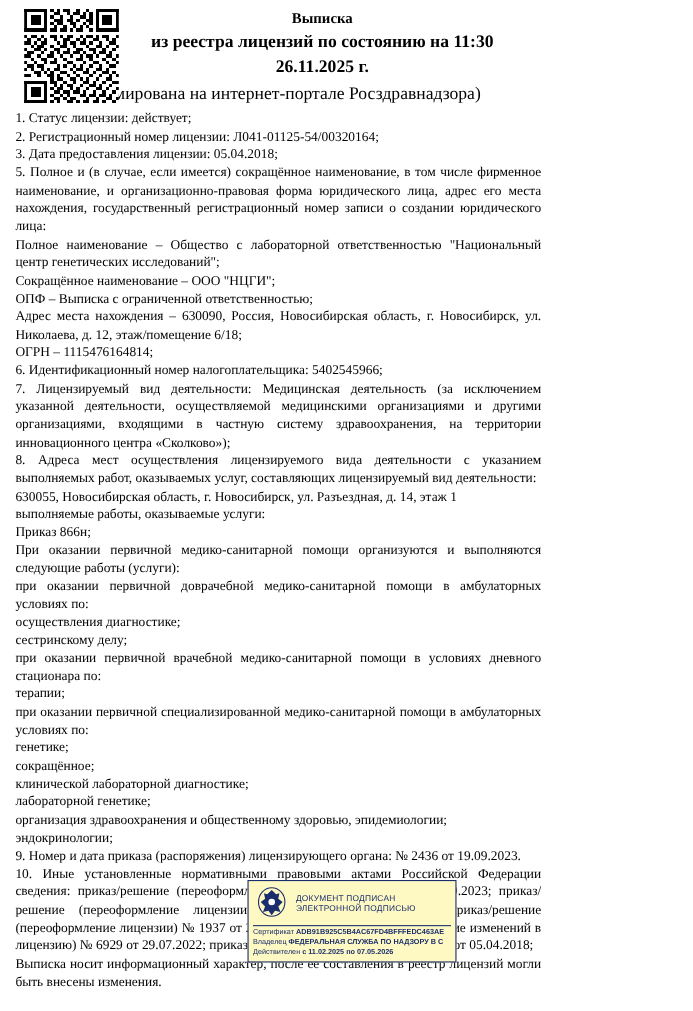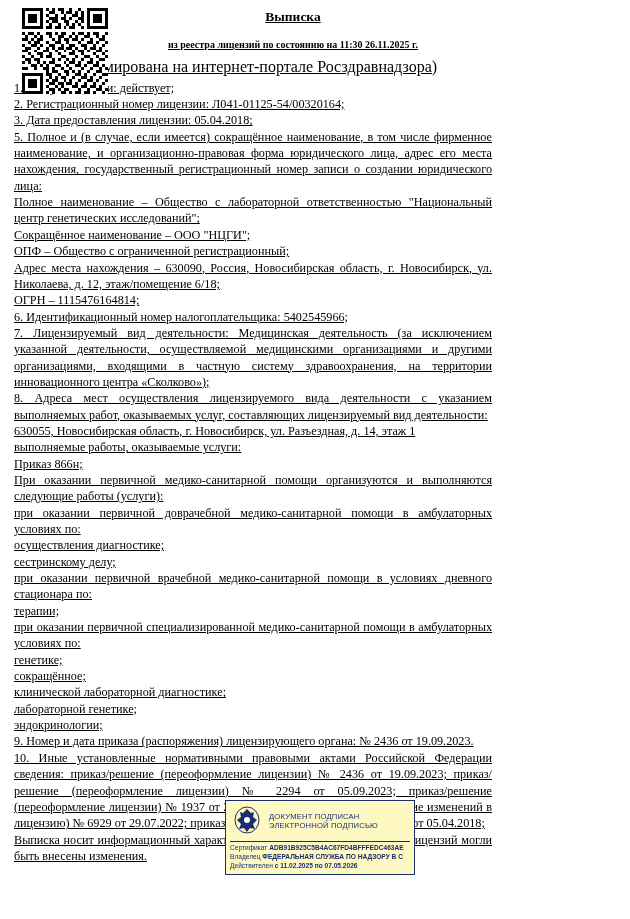--- a/index.html
+++ b/index.html
@@ -13,21 +13,20 @@
     font-family: "Liberation Serif", serif;
     color: #000000;
     overflow: hidden;
   }
   .page {
     position: relative;
     width: 506px;
     height: 919px;
     box-sizing: border-box;
     padding: 8px 14px 4px 14px;
-    text-decoration: underline;
   }
   .qr {
     position: absolute;
     left: 22px;
     top: 8px;
     width: 86px;
     height: 86px;
   }
   .qr svg { display: block; }
   .header {
@@ -35,23 +34,23 @@
     padding-left: 90px;
     padding-right: 10px;
   }
   .title {
     font-weight: bold;
     font-size: 13.5px;
     line-height: 1.35;
   }
   .subtitle {
     font-weight: bold;
-    font-size: 10px;
+    font-size: 16px;
     line-height: 1.35;
-    margin-top: 12px;
+    margin-top: 2px;
   }
   .portal {
     text-align: center;
     font-size: 16px;
     margin-top: 6px;
     padding-right: 4px;
   }
   .body-text {
     margin-top: 4px;
     font-size: 12.2px;
@@ -356,40 +355,41 @@
 
   <div class="portal">(сформирована на интернет-портале Росздравнадзора)</div>
 
   <div class="body-text" id="body-text">
       <p>1. Статус лицензии: действует;</p>
       <p>2. Регистрационный номер лицензии: Л041-01125-54/00320164;</p>
       <p>3. Дата предоставления лицензии: 05.04.2018;</p>
       <p>5. Полное и (в случае, если имеется) сокращённое наименование, в том числе фирменное наименование, и организационно-правовая форма юридического лица, адрес его места нахождения, государственный регистрационный номер записи о создании юридического лица:</p>
       <p>Полное наименование – Общество с лабораторной ответственностью "Национальный центр генетических исследований";</p>
       <p>Сокращённое наименование – ООО "НЦГИ";</p>
-      <p>ОПФ – Общество с ограниченной регистрационный;</p>
+      <p>ОПФ – Выписка с ограниченной ответственностью;</p>
       <p>Адрес места нахождения – 630090, Россия, Новосибирская область, г. Новосибирск, ул. Николаева, д. 12, этаж/помещение 6/18;</p>
       <p>ОГРН – 1115476164814;</p>
       <p>6. Идентификационный номер налогоплательщика: 5402545966;</p>
       <p>7. Лицензируемый вид деятельности: Медицинская деятельность (за исключением указанной деятельности, осуществляемой медицинскими организациями и другими организациями, входящими в частную систему здравоохранения, на территории инновационного центра «Сколково»);</p>
       <p>8. Адреса мест осуществления лицензируемого вида деятельности с указанием выполняемых работ, оказываемых услуг, составляющих лицензируемый вид деятельности:</p>
       <p>630055, Новосибирская область, г. Новосибирск, ул. Разъездная, д. 14, этаж 1</p>
       <p>выполняемые работы, оказываемые услуги:</p>
       <p>Приказ 866н;</p>
       <p>При оказании первичной медико-санитарной помощи организуются и выполняются следующие работы (услуги):</p>
       <p class="indent1">при оказании первичной доврачебной медико-санитарной помощи в амбулаторных условиях по:</p>
       <p class="indent2">осуществления диагностике;</p>
       <p class="indent2">сестринскому делу;</p>
       <p class="indent1">при оказании первичной врачебной медико-санитарной помощи в условиях дневного стационара по:</p>
       <p class="indent2">терапии;</p>
       <p class="indent1">при оказании первичной специализированной медико-санитарной помощи в амбулаторных условиях по:</p>
       <p class="indent2">генетике;</p>
       <p class="indent2">сокращённое;</p>
       <p class="indent2">клинической лабораторной диагностике;</p>
       <p class="indent2">лабораторной генетике;</p>
+      <p class="indent2">организация здравоохранения и общественному здоровью, эпидемиологии;</p>
       <p class="indent2">эндокринологии;</p>
       <p>9. Номер и дата приказа (распоряжения) лицензирующего органа: № 2436 от 19.09.2023.</p>
       <p>10. Иные установленные нормативными правовыми актами Российской Федерации сведения: приказ/решение (переоформление лицензии) № 2436 от 19.09.2023; приказ/решение (переоформление лицензии) № 2294 от 05.09.2023; приказ/решение (переоформление лицензии) № 1937 от 28.07.2023; приказ/решение (внесение изменений в лицензию) № 6929 от 29.07.2022; приказ/решение (выдача лицензии) № 984 от 05.04.2018;</p>
       <p>Выписка носит информационный характер, после ее составления в реестр лицензий могли быть внесены изменения.</p>
     </div>
 
   <div class="stamp">
     <div class="stamp-top">
       <div class="emblem">
         <svg width="34" height="34" viewBox="0 0 34 34">

